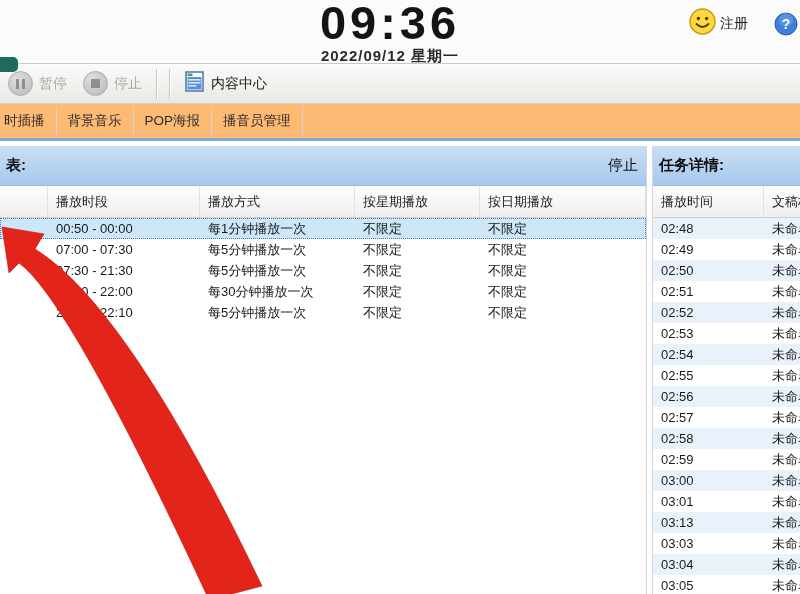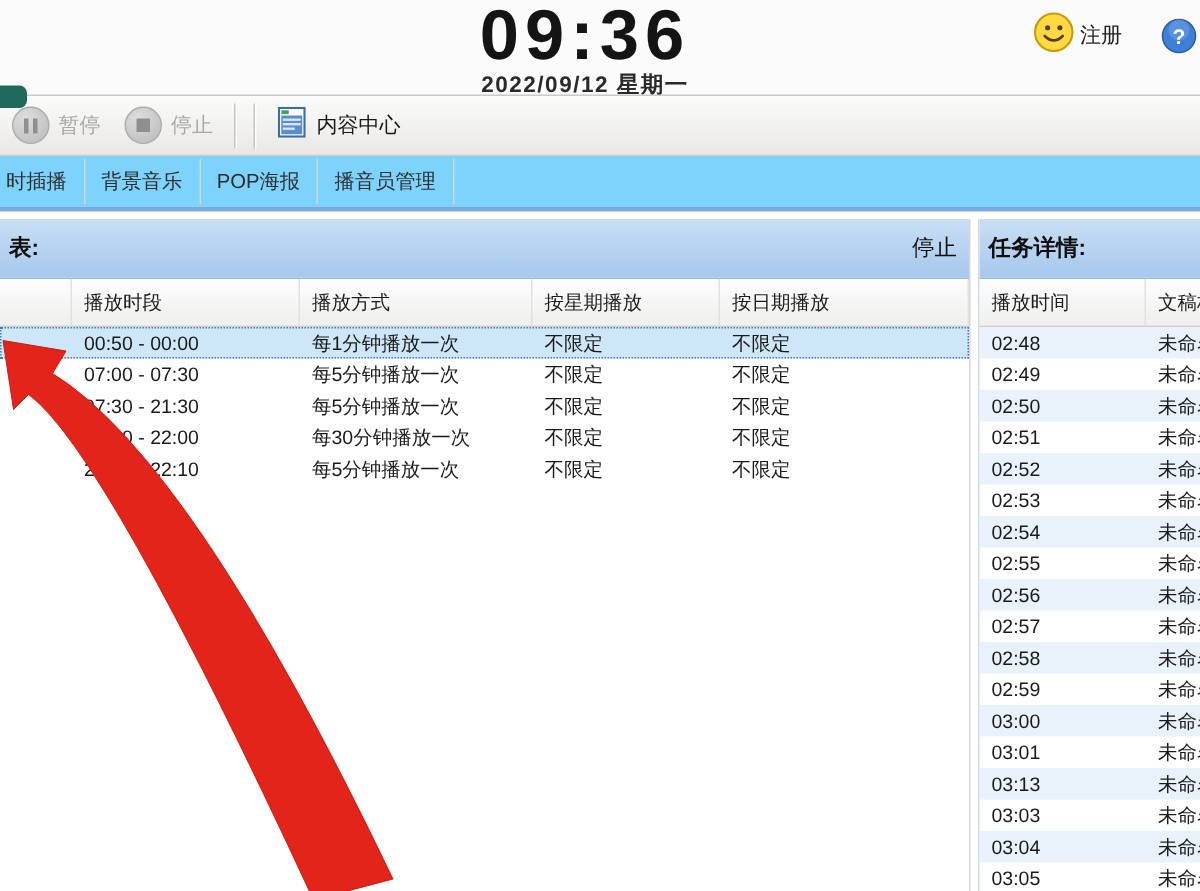--- a/index.html
+++ b/index.html
@@ -32,21 +32,21 @@
   .tb-sep{width:1px;height:30px;background:#c6c5c3;margin:0 6px;box-shadow:1px 0 0 #ffffff;}
   .circ{width:25px;height:25px;border-radius:50%;
     background:radial-gradient(circle at 35% 30%,#dedede,#b9b9b9);
     border:1px solid #adadad;display:flex;align-items:center;justify-content:center;box-sizing:border-box;}
   .pause-glyph{display:flex;}
   .pause-glyph i{display:block;width:3px;height:10px;background:#8f8f8f;margin:0 1.5px;}
   .stop-glyph{width:9px;height:9px;background:#8f8f8f;}
   
   .tabbar{
     position:absolute;left:0;top:104px;width:800px;height:34px;
-    background:#7dd3fc;display:flex;align-items:center;box-sizing:border-box;
+    background:#fdba74;display:flex;align-items:center;box-sizing:border-box;
   }
   .tab{font-size:13.5px;color:#2e2e2e;padding:6px 11px;border-right:1px solid #d6d5d2;cursor:pointer;white-space:nowrap;}
   .tab:first-child{padding-left:4px;}
   .blue-line{position:absolute;left:0;top:138px;width:800px;height:3px;background:#7fa8dc;}
   
   .main{position:absolute;left:0;top:146px;width:800px;height:448px;background:#ffffff;}
   .panel{position:absolute;top:0;bottom:0;background:#ffffff;overflow:hidden;}
   .panel.left{left:0;width:646px;border-right:1px solid #d7d6d4;}
   .panel.right{left:652px;width:148px;border-left:1px solid #cfd9e4;}
   .panel-head{

